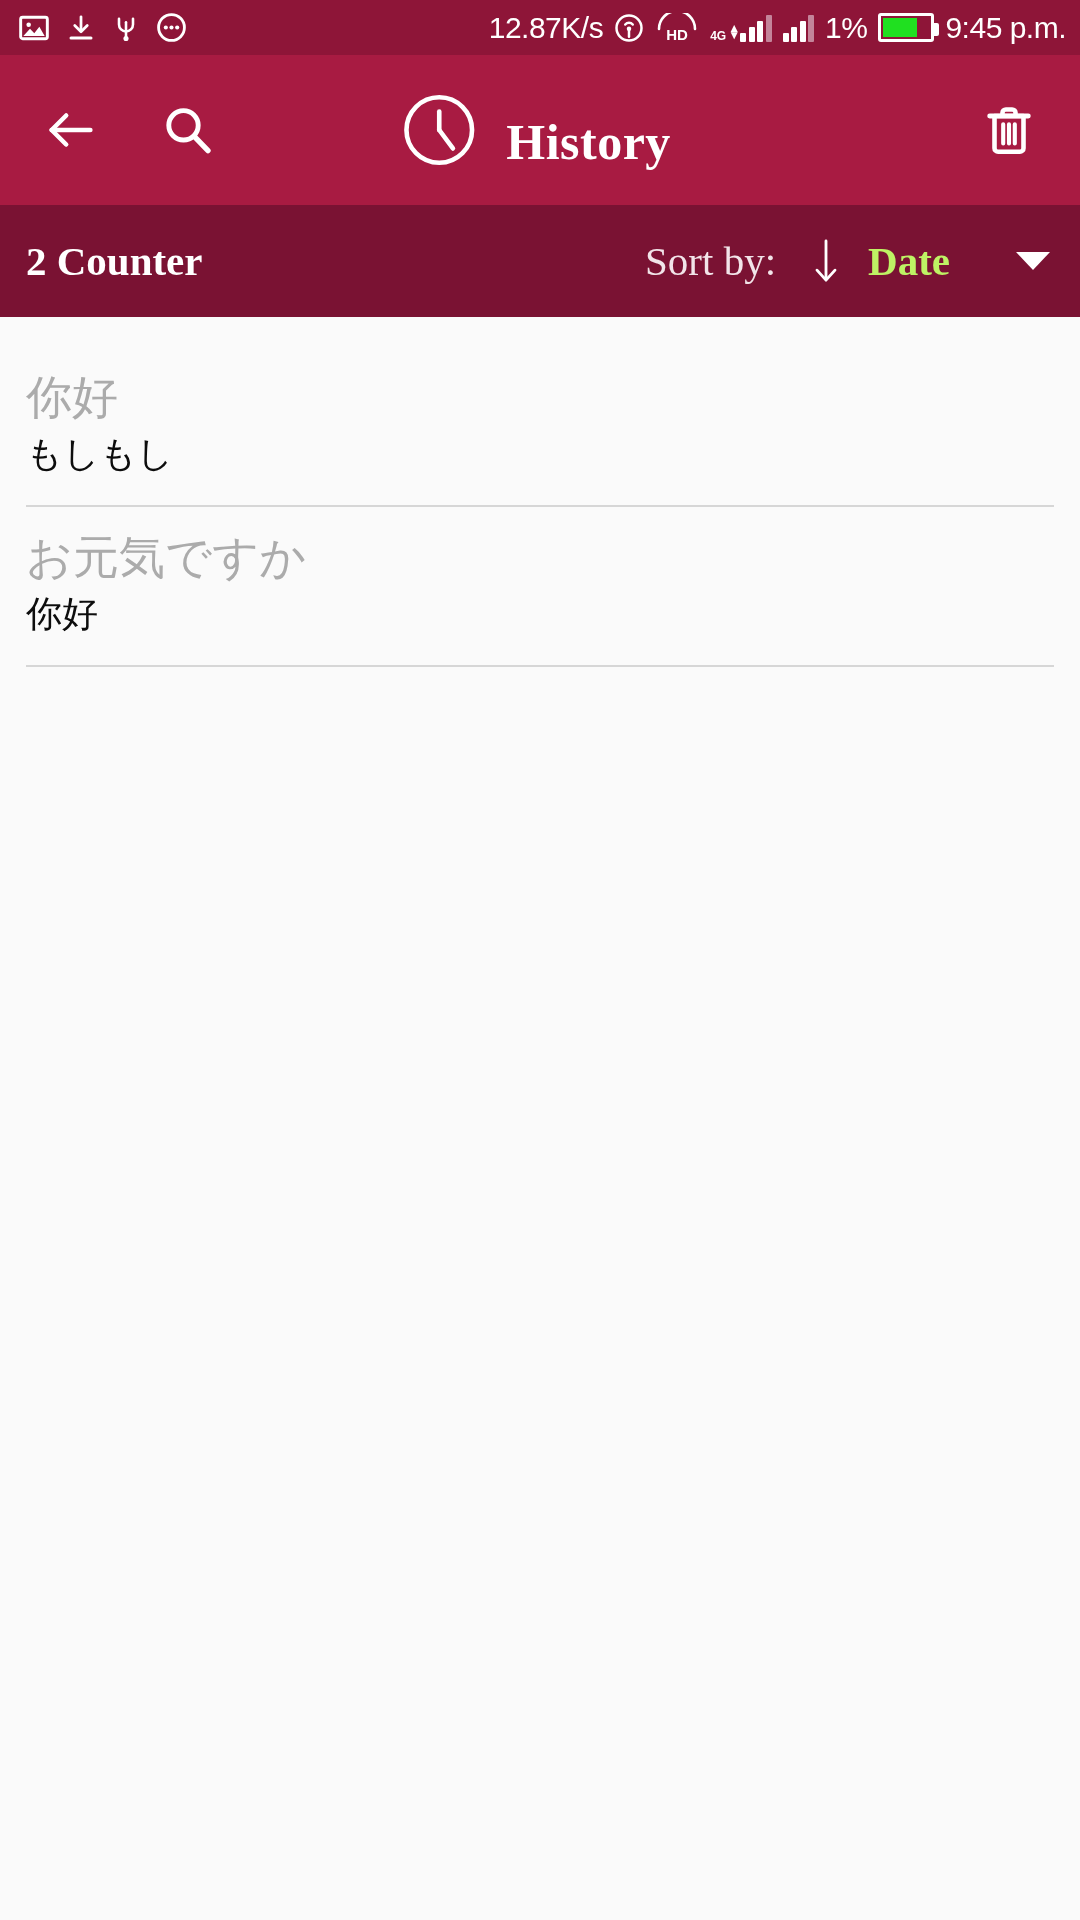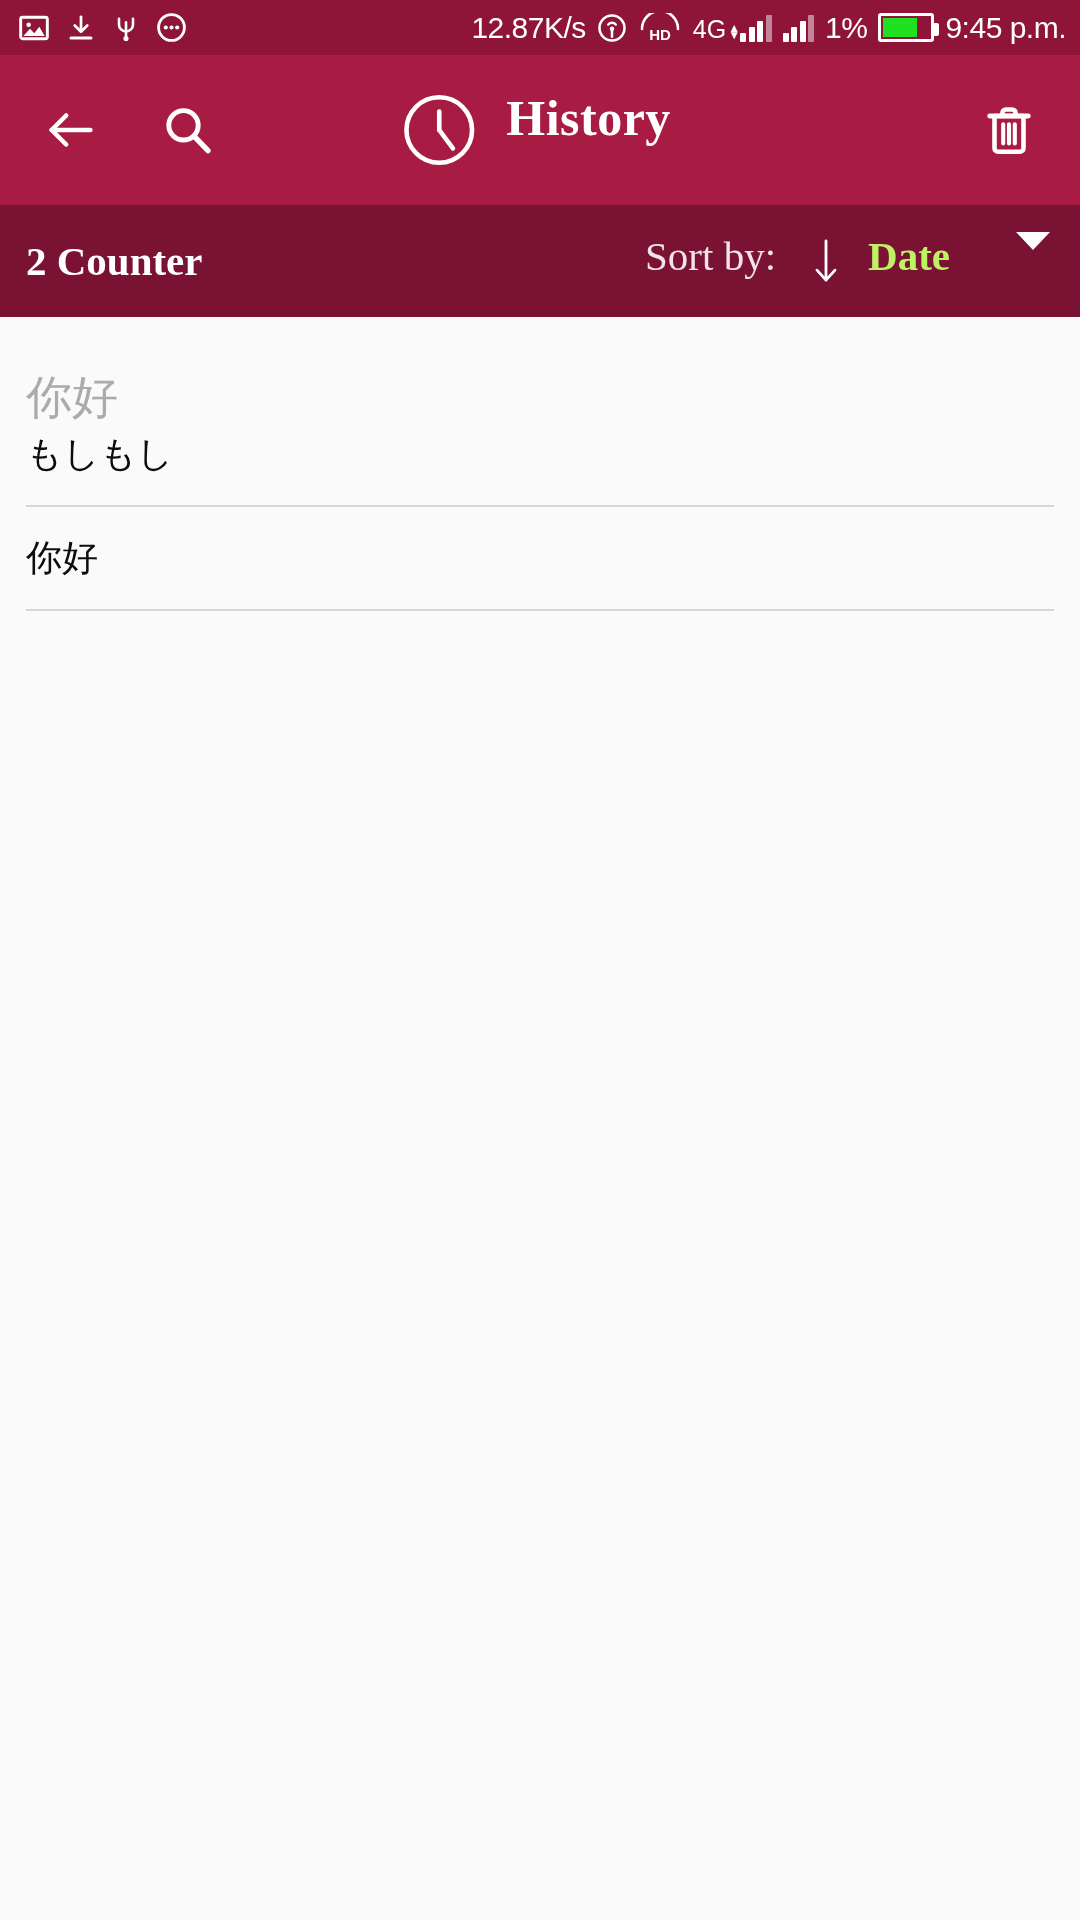--- a/index.html
+++ b/index.html
@@ -38,40 +38,40 @@
   .battery-fill{ height:100%; width:74%; background:#20E020; }
 
   
   .bars{ display:flex; align-items:flex-end; gap:2.5px; height:28px; }
   .bars i{ display:block; width:6px; background:#FFFFFF; border-radius:1px; }
   .bars i:nth-child(1){ height:9px; }
   .bars i:nth-child(2){ height:15px; }
   .bars i:nth-child(3){ height:21px; }
   .bars i:nth-child(4){ height:27px; }
   .bars.dim i:nth-child(4){ background:#C4849A; }
-  .g4{ font-size:25px; font-weight:normal; margin-right:1px; line-height:1; }
+  .g4{ font-size:12px; font-weight:bold; margin-right:1px; line-height:1; }
   .sig-group{ display:flex; align-items:flex-end; }
   .updown{ display:flex; flex-direction:column; justify-content:center;
            margin:0 0 3px 1px; font-size:12px; line-height:7px; }
 
   
   .app-bar{
     height:150px; width:1080px;
     background:#A81B42;
     display:flex; align-items:center;
     padding:0 28px;
     position:relative;
   }
   .ab-btn{
     width:86px; height:86px;
     display:flex; align-items:center; justify-content:center;
     flex:0 0 auto;
   }
   .ab-title-wrap{
-    display:flex; align-items:flex-start; gap:26px;
+    display:flex; align-items:flex-end; gap:26px;
     position:absolute; left:50%; top:50%;
     transform:translate(-52%, -50%);
   }
   .ab-title{
     font-family:"Liberation Serif", serif;
     font-weight:bold; font-size:50px; color:#FFFFFF;
     letter-spacing:0.5px; white-space:nowrap;
   }
   .ab-spacer{ flex:1 1 auto; }
 
@@ -81,21 +81,21 @@
     background:#7A1233;
     display:flex; align-items:center;
     padding:0 30px 0 26px;
   }
   .counter-label{
     font-family:"Liberation Serif", serif;
     font-weight:bold; font-size:41px; color:#FFFFFF;
     white-space:nowrap;
   }
   .sort-right{
-    margin-left:auto; display:flex; 
+    margin-left:auto; display:flex; align-items:center;
   }
   .sort-by-label{
     font-family:"Liberation Serif", serif;
     font-size:41px; color:#F2E4E9; white-space:nowrap;
   }
   .sort-arrow{
     margin:0 22px 0 30px; display:flex; align-items:center;
   }
   .sort-value{
     font-family:"Liberation Serif", serif;
@@ -277,20 +277,21 @@
     <div>
       <div class="list-item">
         <div class="item-source">你好</div>
         <div class="item-target">もしもし</div>
       </div>
       <div class="divider"></div>
     </div>
 
     <div>
       <div class="list-item">
+        <div class="item-source">お元気ですか</div>
         <div class="item-target">你好</div>
       </div>
       <div class="divider"></div>
     </div>
 
   </div>
 
   <div class="body-fill"></div>
 </div>
 

